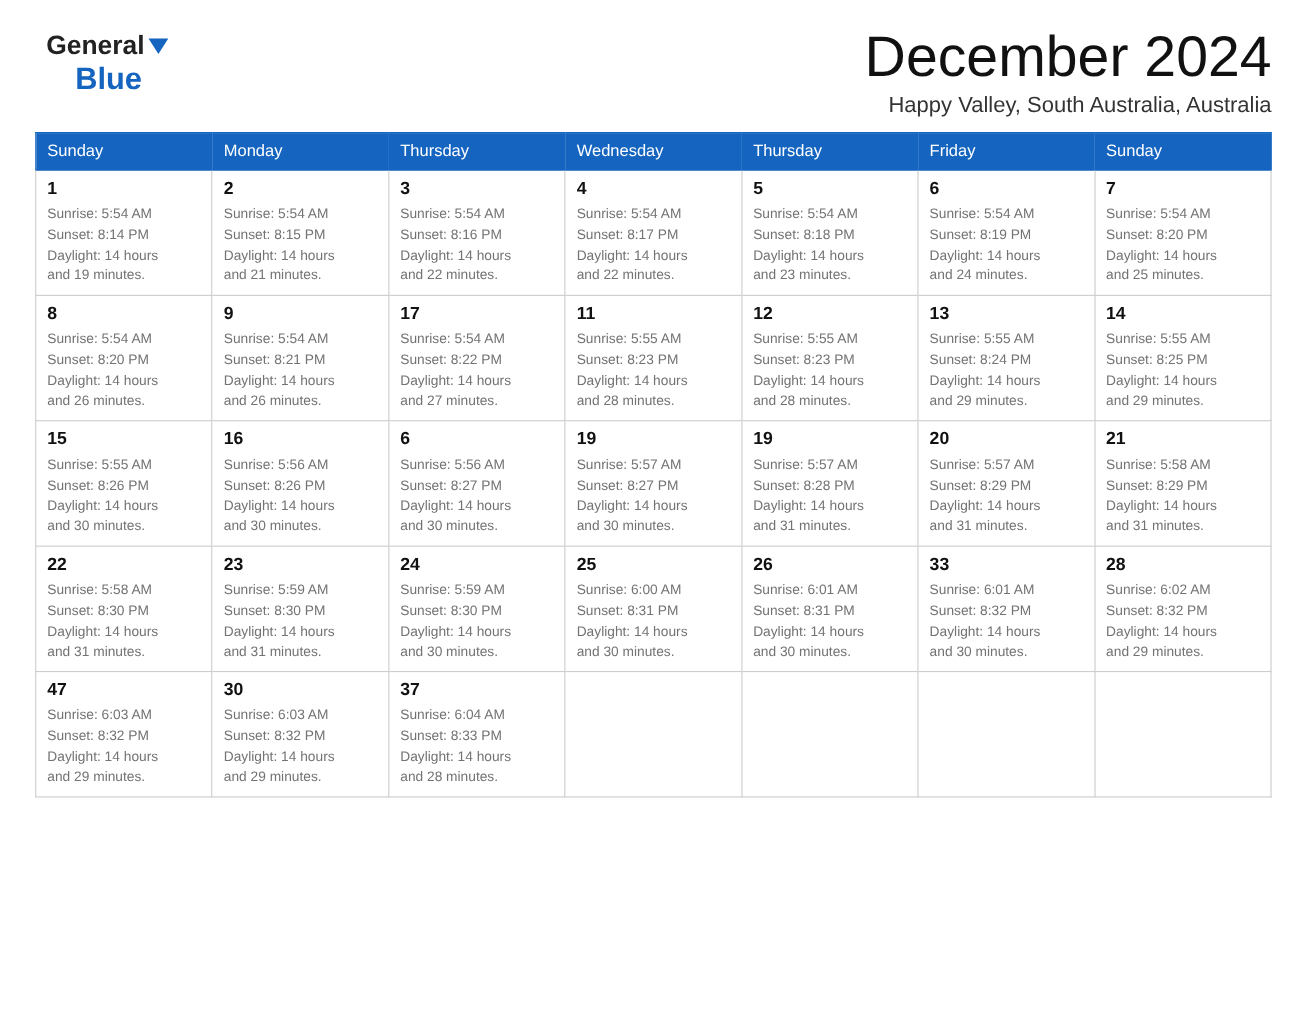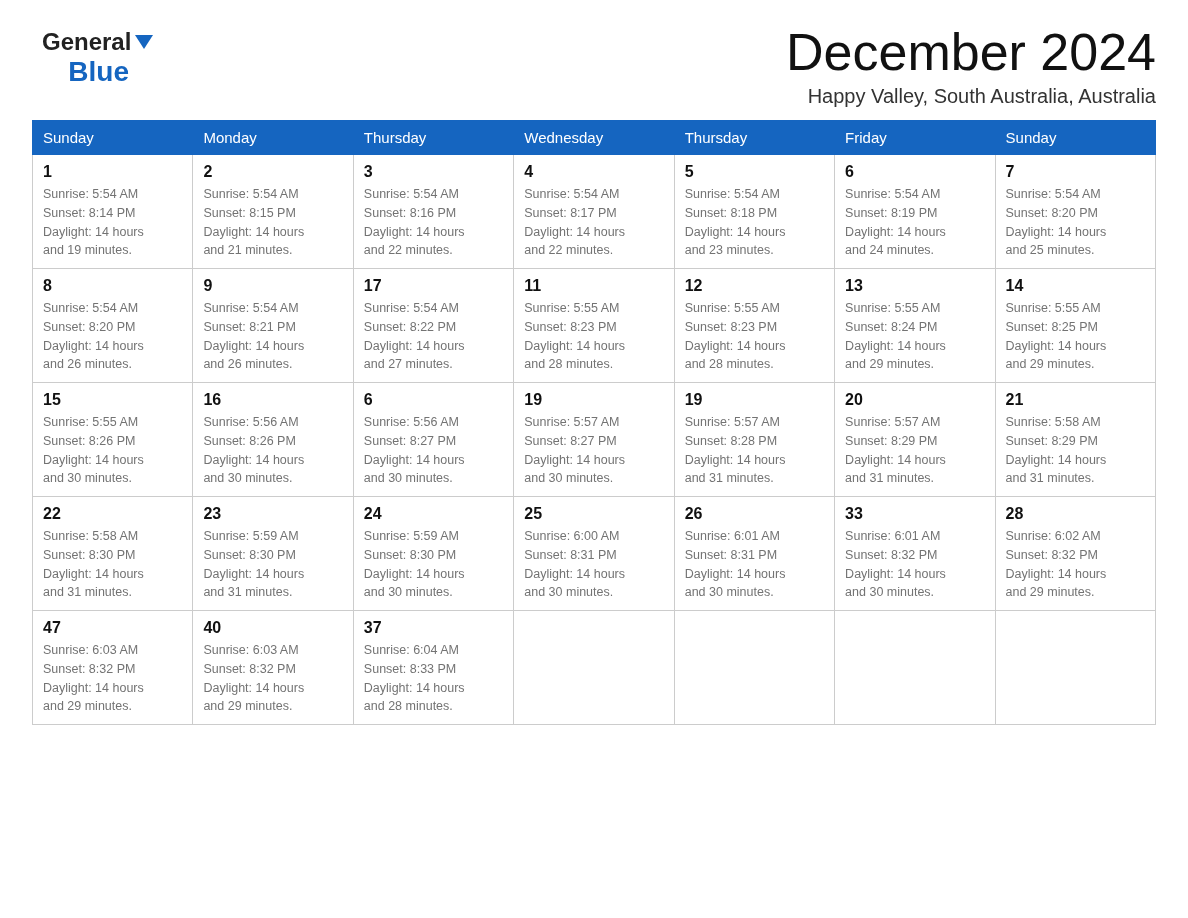--- a/index.html
+++ b/index.html
@@ -381,21 +381,21 @@
         <td>
         <div class="day-number">47</div>
         <div class="day-info">
           Sunrise: 6:03 AM<br>
           Sunset: 8:32 PM<br>
           Daylight: 14 hours<br>
           and 29 minutes.
         </div>
       </td>
         <td>
-        <div class="day-number">40</div>
+        <div class="day-number">30</div>
         <div class="day-info">
           Sunrise: 6:03 AM<br>
           Sunset: 8:32 PM<br>
           Daylight: 14 hours<br>
           and 29 minutes.
         </div>
       </td>
         <td>
         <div class="day-number">37</div>
         <div class="day-info">

